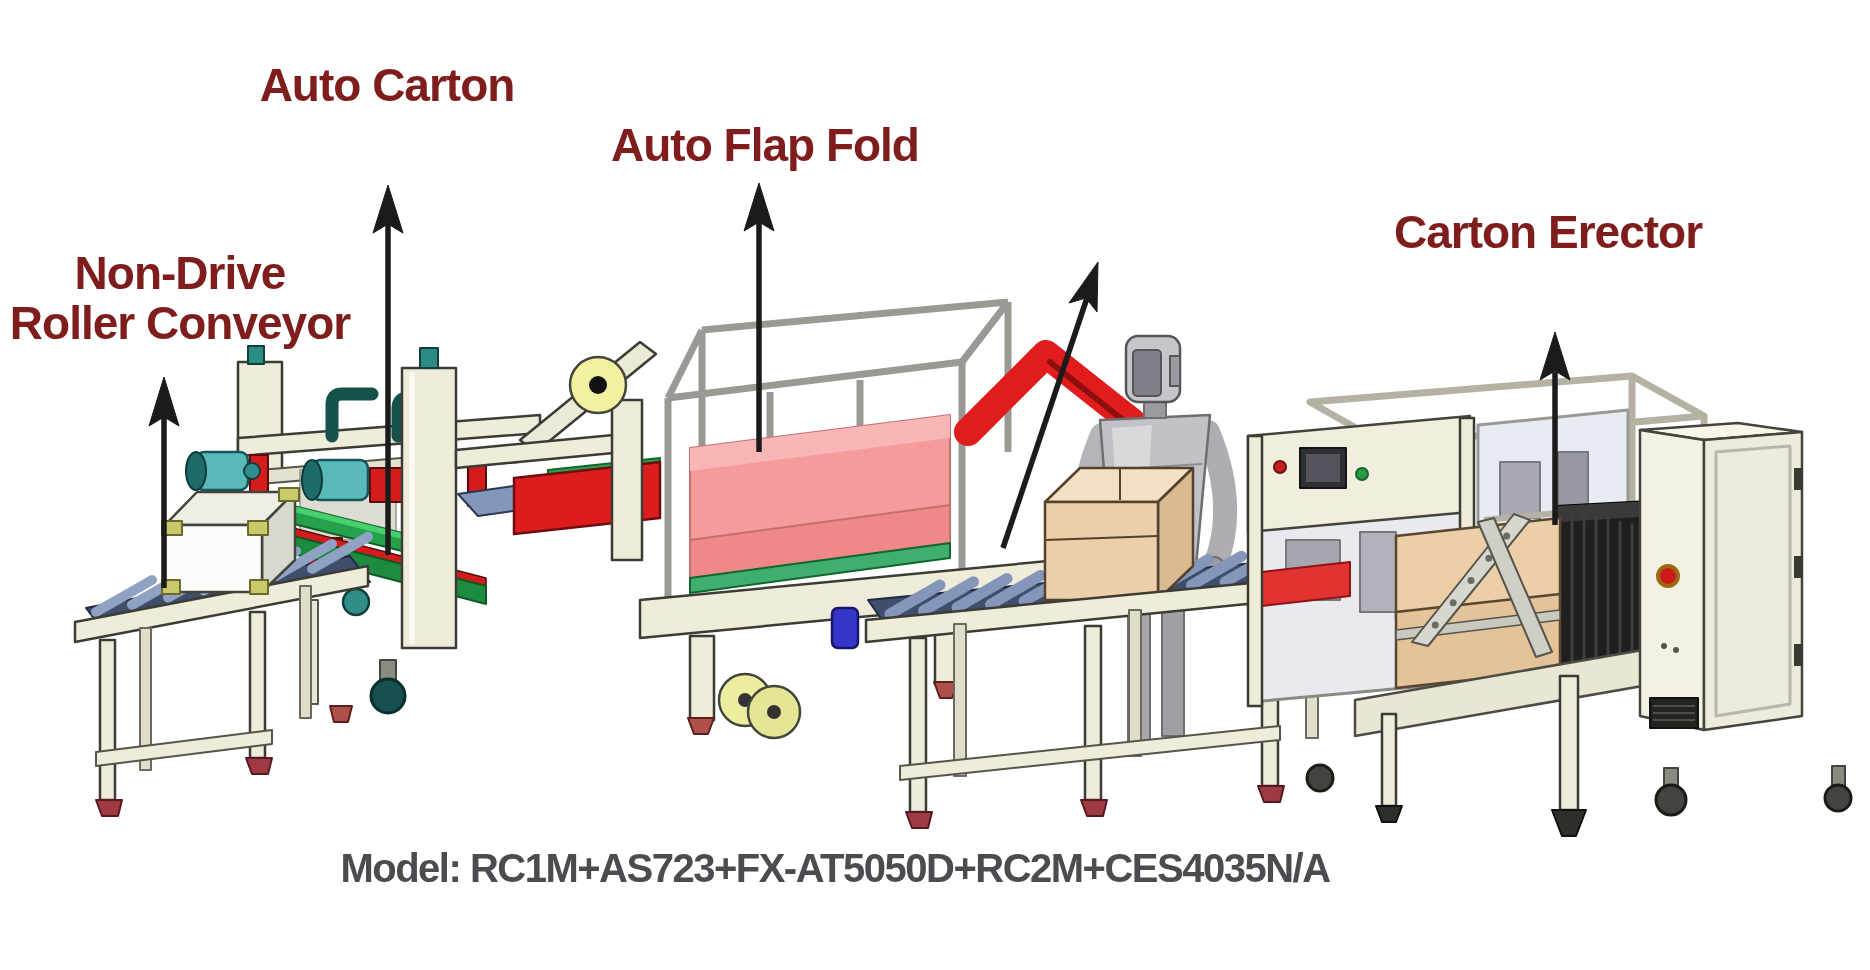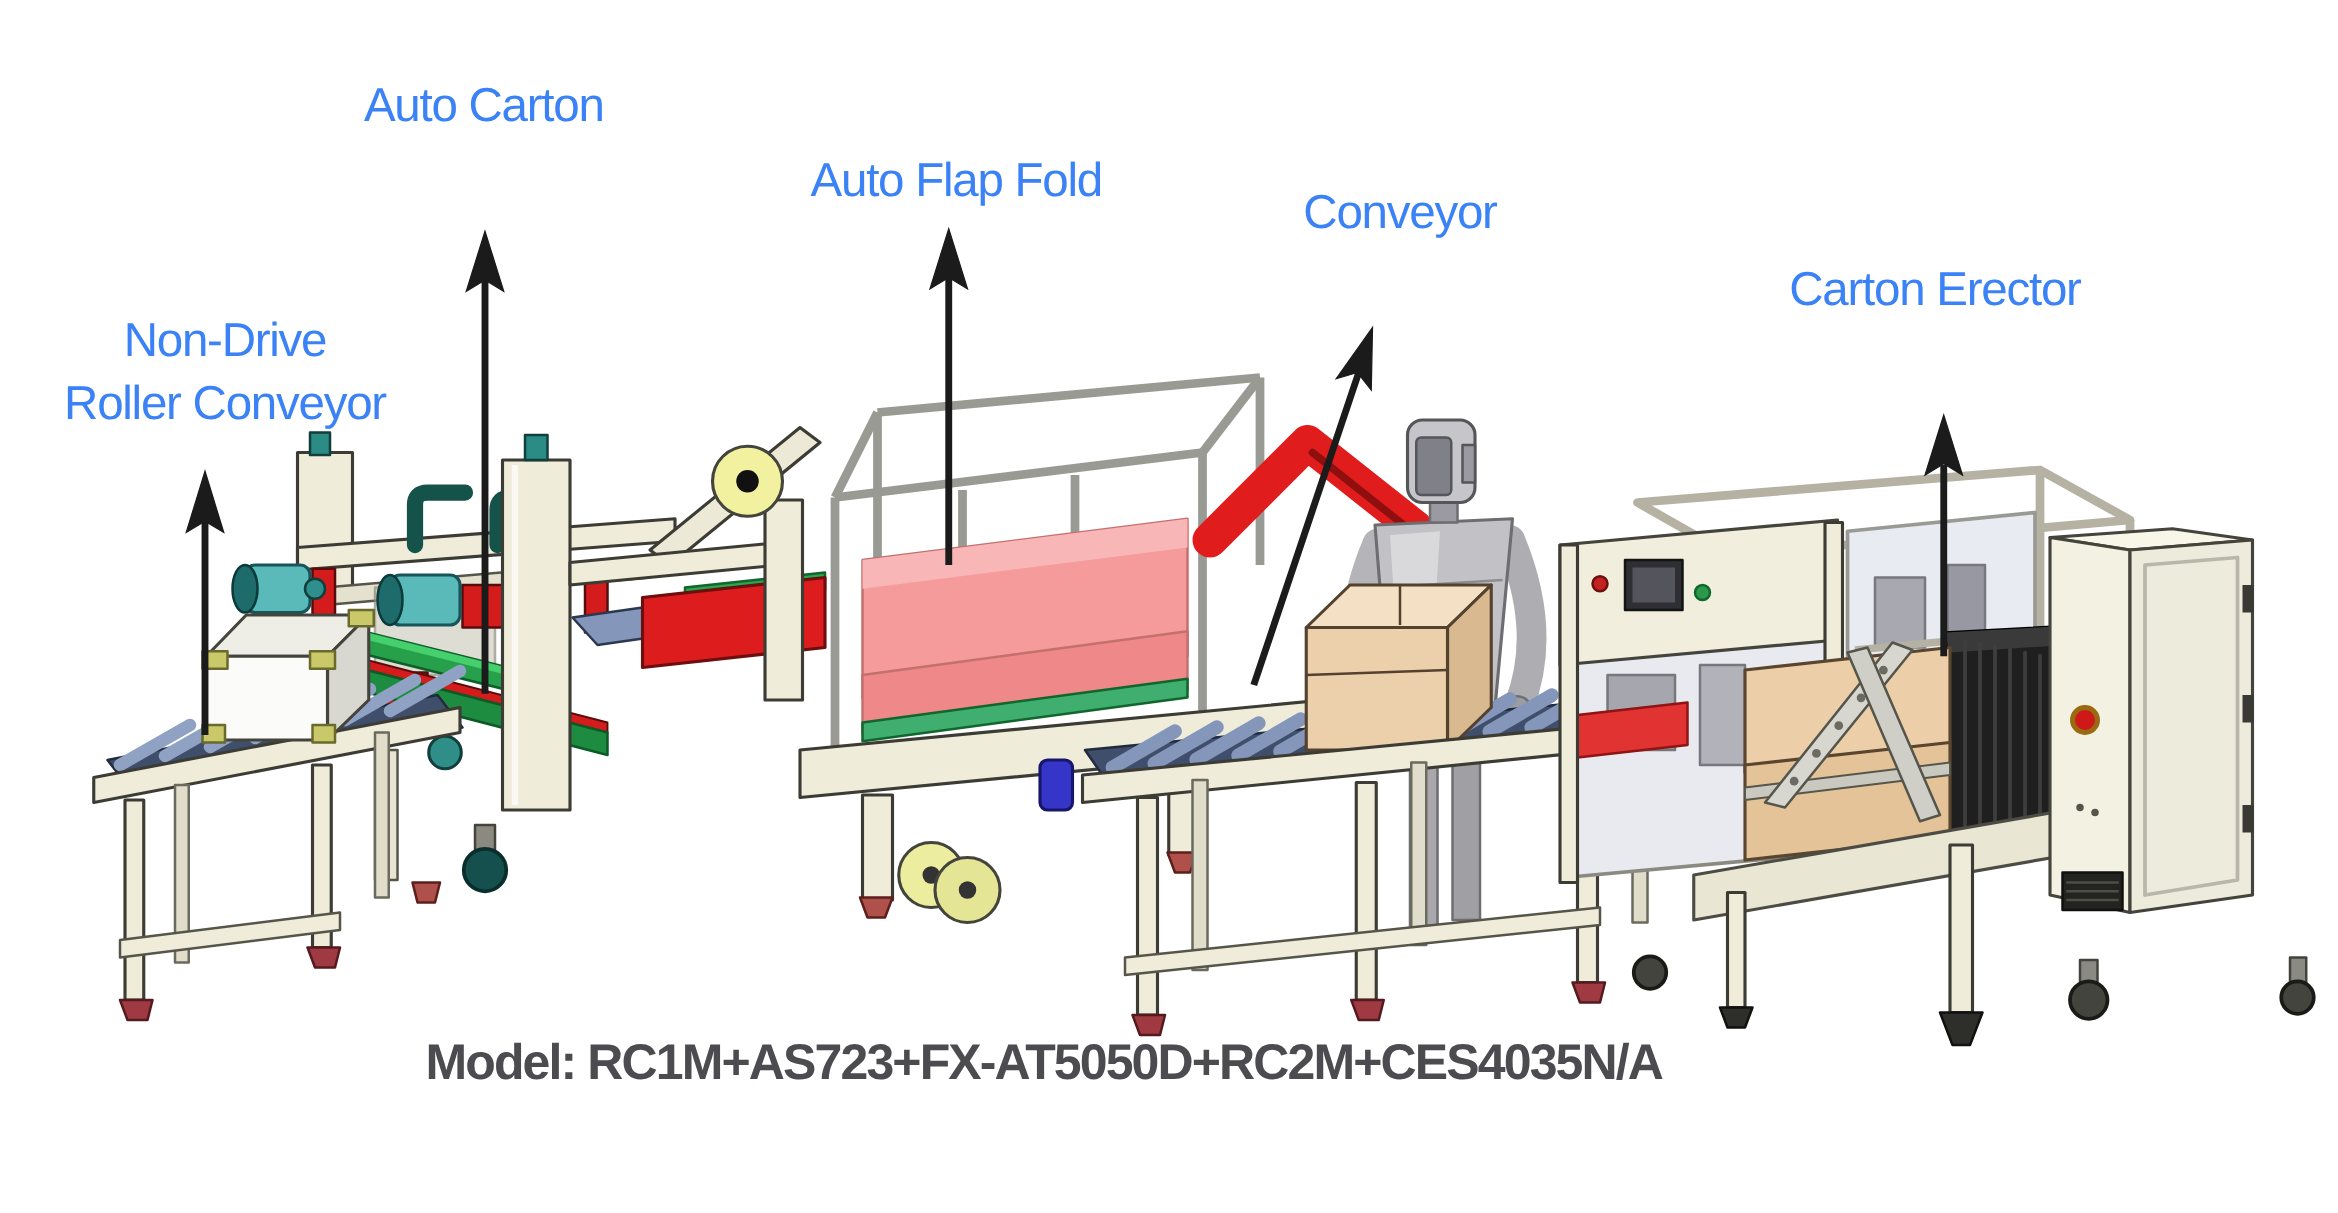--- a/index.html
+++ b/index.html
@@ -1,21 +1,21 @@
 <!DOCTYPE html>
 <html><head>
 <meta charset="utf-8">
 <title>Carton Packing Line Diagram</title>
 <style>
   html,body{margin:0;padding:0;background:#ffffff;}
   .canvas{position:relative;width:1870px;height:970px;background:#ffffff;overflow:hidden;
           font-family:"Liberation Sans",sans-serif;}
   svg.scene{position:absolute;left:0;top:0;width:1870px;height:970px;}
   .lbl{position:absolute;transform:translateX(-50%);text-align:center;white-space:nowrap;
-       font-weight:normal;font-size:38px;line-height:50px;letter-spacing:-1px;color:#3b82f6;}
+       font-weight:bold;font-size:46px;line-height:50px;letter-spacing:-1px;color:#7f1d1d;}
   .lbl span{display:block;}
   .model{position:absolute;transform:translateX(-50%);white-space:nowrap;
          font-weight:bold;font-size:40px;letter-spacing:-1.5px;color:#4c4c50;}
 </style>
 </head>
 <body>
 
 <div class="canvas">
 
   <svg class="scene" viewBox="0 0 1870 970" aria-hidden="true">
@@ -323,21 +323,20 @@
 
   <div class="lbl" style="left:387px;top:60px;">
     <span>Auto Carton</span>
   </div>
 
   <div class="lbl" style="left:765px;top:72px;margin-top:48px;">
     <span>Auto Flap Fold</span>
   </div>
 
   <div class="lbl" style="left:1120px;top:145px;">
-    <span>Conveyor</span>
   </div>
 
   <div class="lbl" style="left:1548px;top:207px;">
     <span>Carton Erector</span>
   </div>
 
-  <div class="model" style="left:835px;top:828px;">Model: RC1M+AS723+FX-AT5050D+RC2M+CES4035N/A</div>
+  <div class="model" style="left:835px;top:846px;">Model: RC1M+AS723+FX-AT5050D+RC2M+CES4035N/A</div>
 </div>
 
 </body></html>

